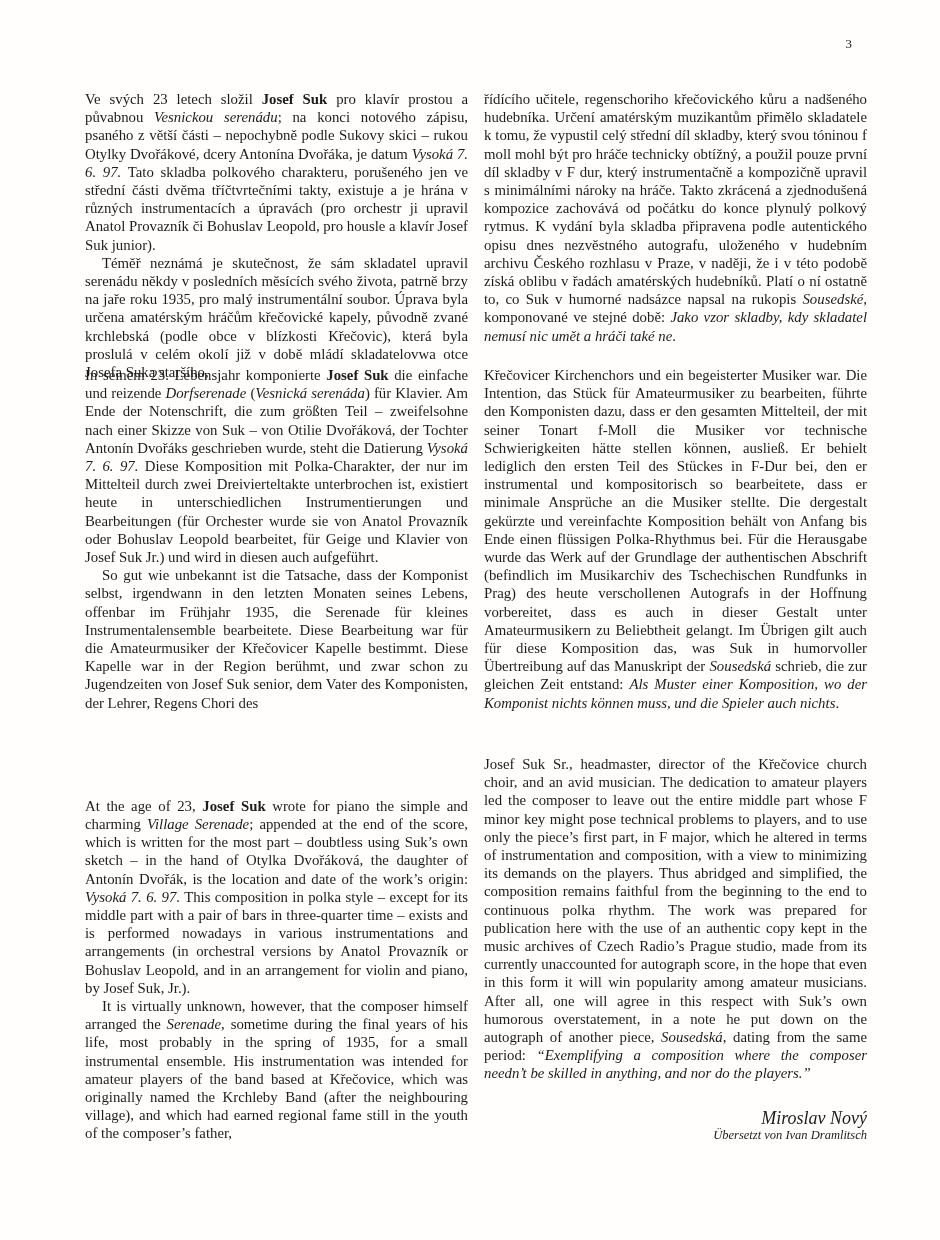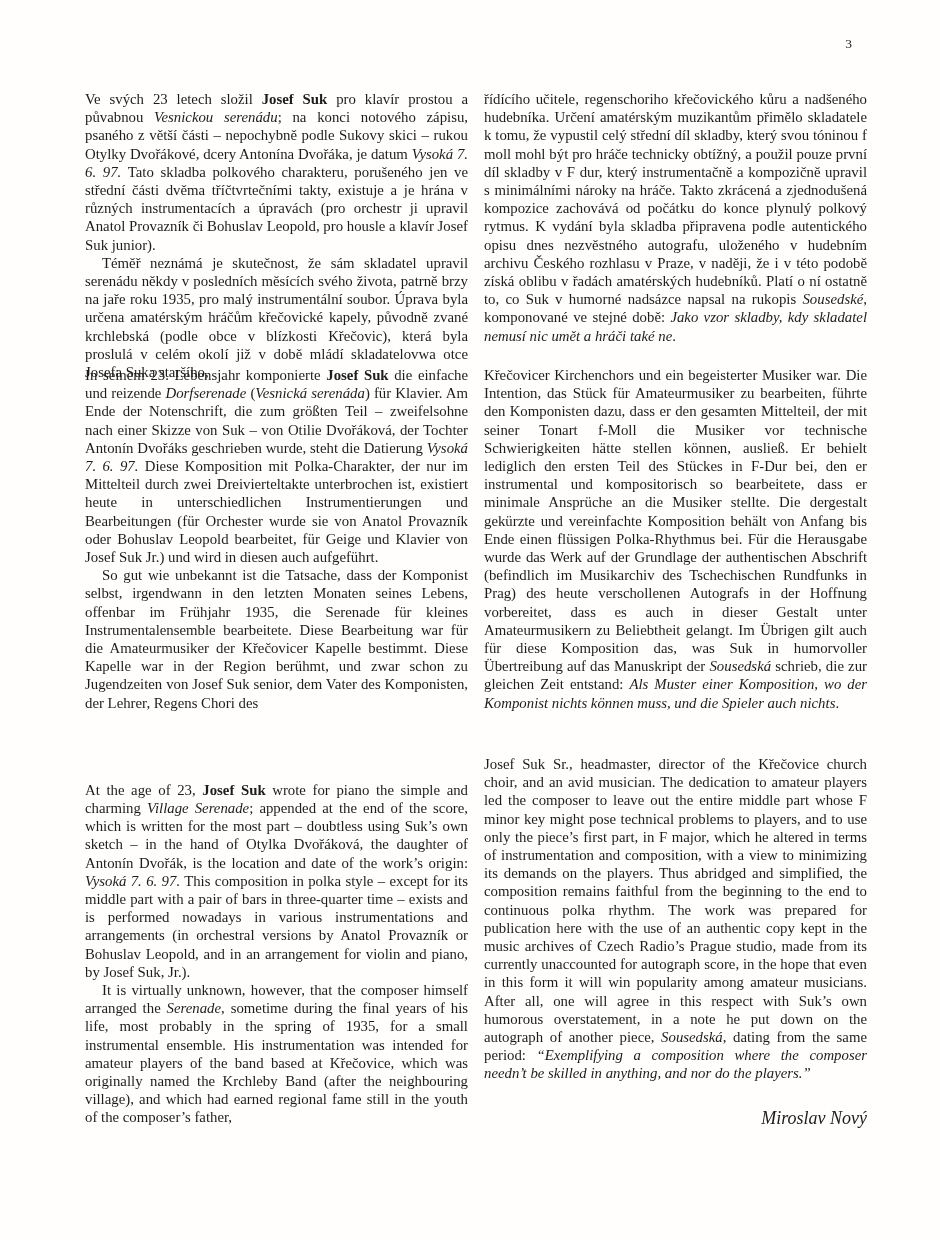--- a/index.html
+++ b/index.html
@@ -85,17 +85,18 @@
     <div class="col">
         <p class="para"><span>At the age of 23, </span><span class="b">Josef Suk</span><span> wrote for piano the simple and charming </span><span class="i">Village Serenade</span><span>; appended at the end of the score, which is written for the most part – doubtless using Suk’s own sketch – in the hand of Otylka Dvořáková, the daughter of Antonín Dvořák, is the location and date of the work’s origin: </span><span class="i">Vysoká 7. 6. 97.</span><span> This composition in polka style – except for its middle part with a pair of bars in three-quarter time – exists and is performed nowadays in various instrumentations and arrangements (in orchestral versions by Anatol Provazník or Bohuslav Leopold, and in an arrangement for violin and piano, by Josef Suk, Jr.).</span></p>
         <p class="para indent"><span>It is virtually unknown, however, that the composer himself arranged the </span><span class="i">Serenade</span><span>, sometime during the final years of his life, most probably in the spring of 1935, for a small instrumental ensemble. His instrumentation was intended for amateur players of the band based at Křečovice, which was originally named the Krchleby Band (after the neighbouring village), and which had earned regional fame still in the youth of the composer’s father,</span></p>
       </div>
     <div class="col">
       <div>
           <p class="para"><span>Josef Suk Sr., headmaster, director of the Křečovice church choir, and an avid musician. The dedication to amateur players led the composer to leave out the entire middle part whose F minor key might pose technical problems to players, and to use only the piece’s first part, in F major, which he altered in terms of instrumentation and composition, with a view to minimizing its demands on the players. Thus abridged and simplified, the composition remains faithful from the beginning to the end to continuous polka rhythm. The work was prepared for publication here with the use of an authentic copy kept in the music archives of Czech Radio’s Prague studio, made from its currently unaccounted for autograph score, in the hope that even in this form it will win popularity among amateur musicians. After all, one will agree in this respect with Suk’s own humorous overstatement, in a note he put down on the autograph of another piece, </span><span class="i">Sousedská</span><span>, dating from the same period: </span><span class="i">“Exemplifying a composition where the composer needn’t be skilled in anything, and nor do the players.”</span></p>
         </div>
       <div class="signature">
         <div class="author">Miroslav Nový</div>
+        <div class="translator">Übersetzt von Ivan Dramlitsch</div>
       </div>
     </div>
   </div>
 
 </div>
 
 </body></html>

